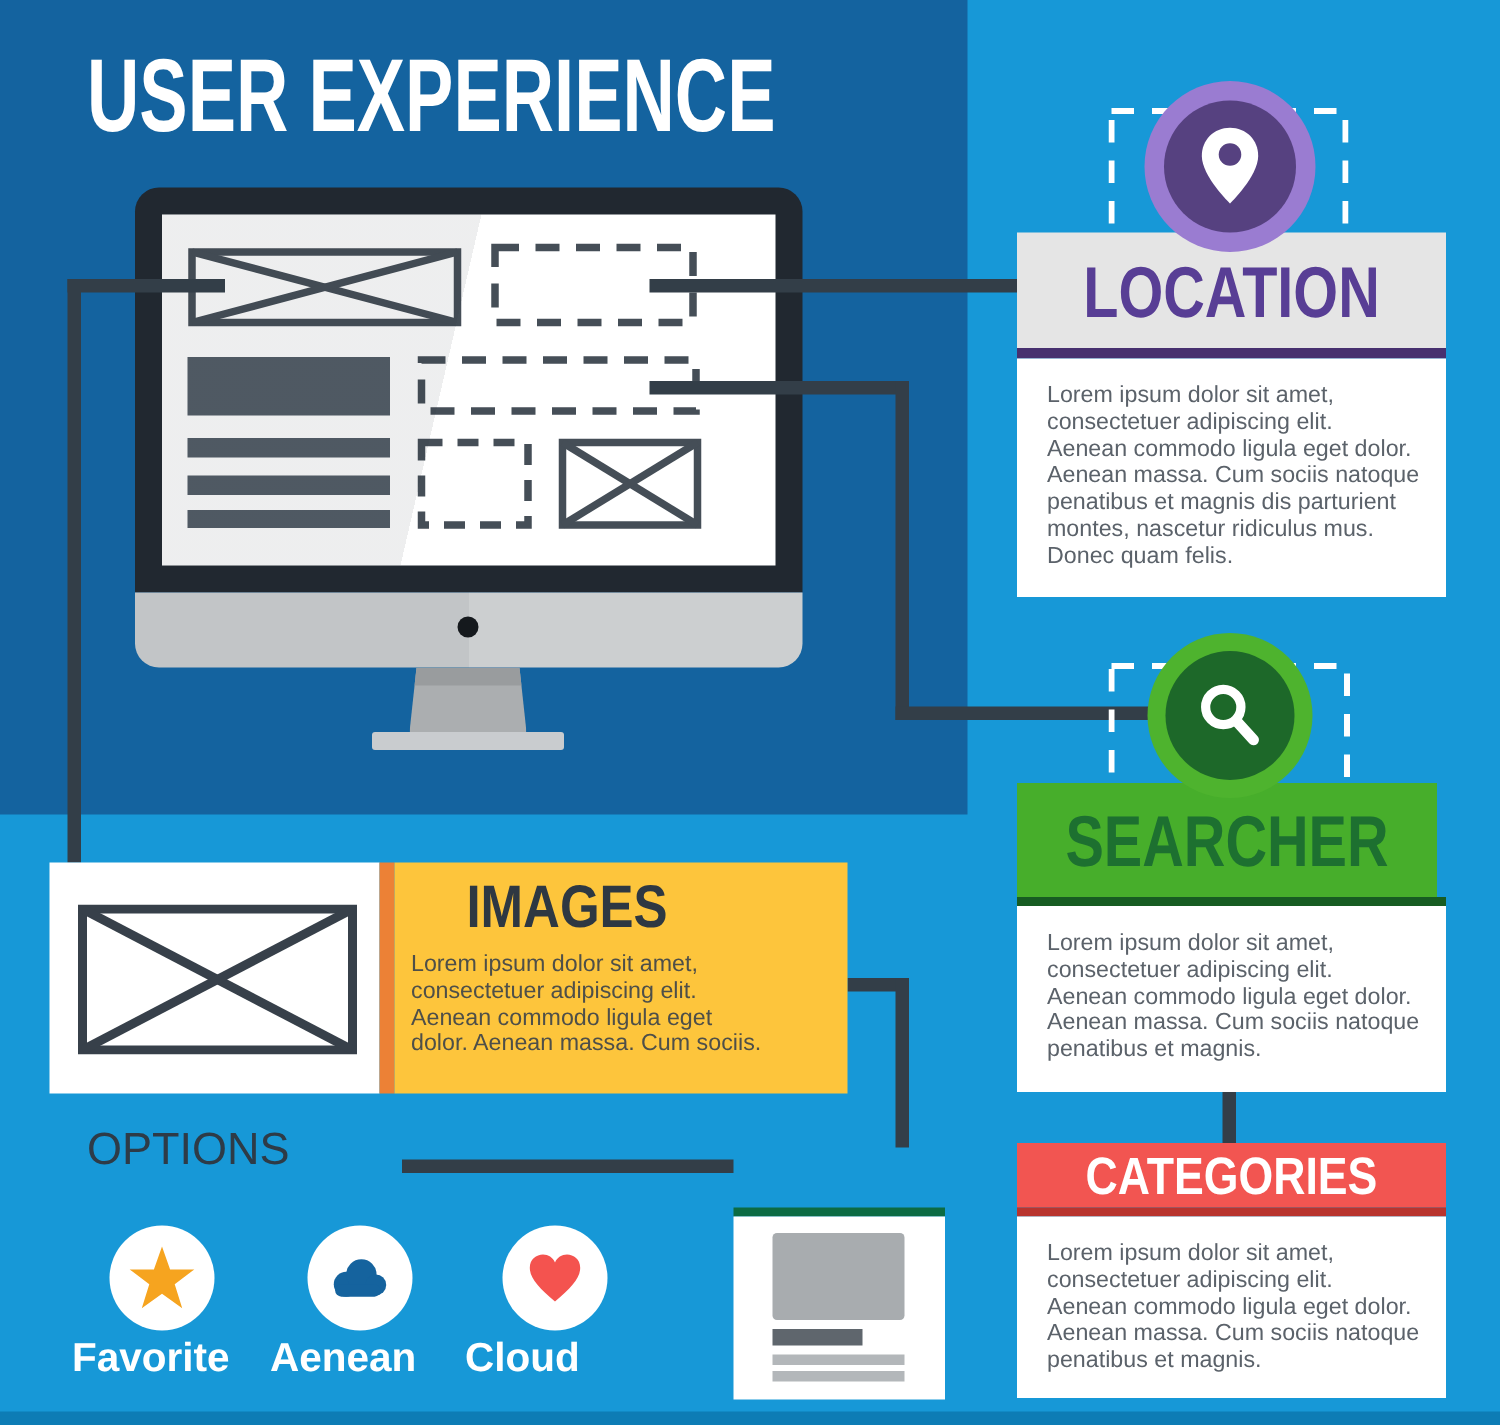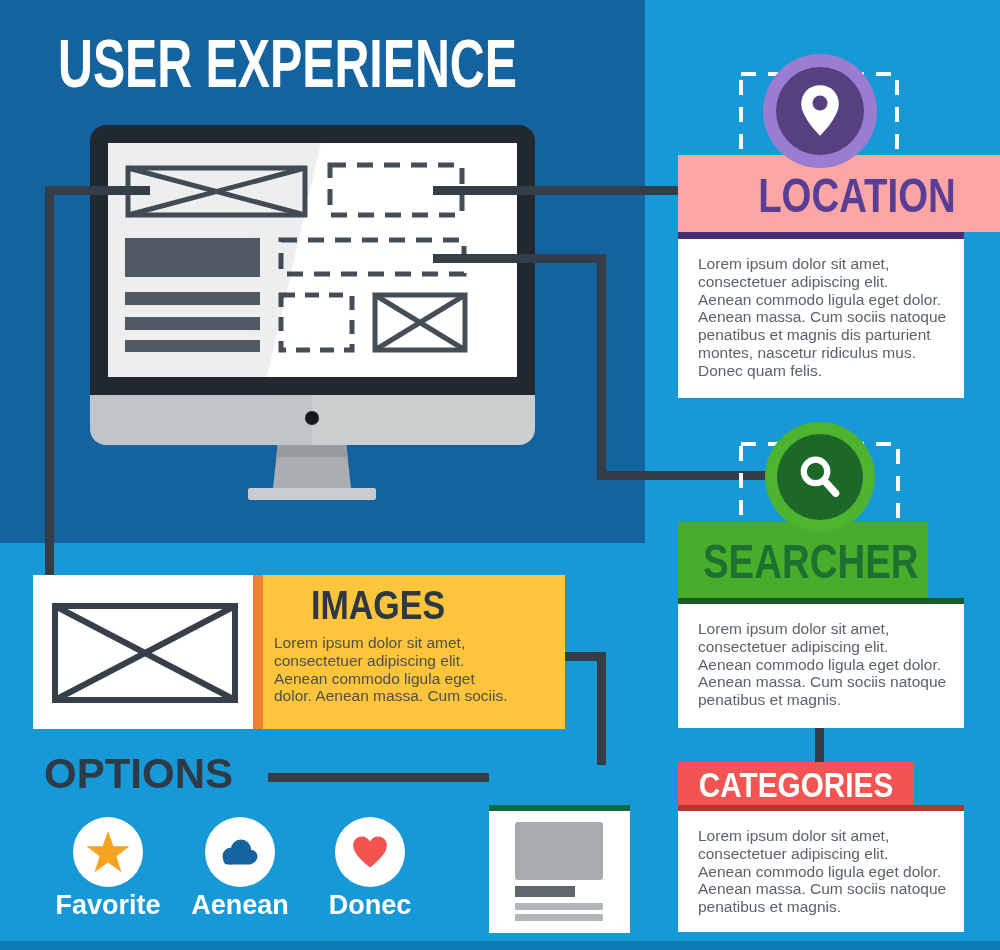--- a/index.html
+++ b/index.html
@@ -67,29 +67,29 @@
   .badge{border-radius:50%;z-index:4;}
   #loc-badge{left:763px;top:54px;width:114px;height:114px;background:#9a7cd1;}
   #loc-badge .inner{position:absolute;left:13px;top:13px;width:88px;height:88px;border-radius:50%;background:#564180;}
   #sea-badge{left:765px;top:422px;width:110px;height:110px;background:#4eb32e;}
   #sea-badge .inner{position:absolute;left:12px;top:12px;width:86px;height:86px;border-radius:50%;background:#1d6829;}
   .badge svg{position:absolute;left:50%;top:50%;transform:translate(-50%,-50%);}
 
   
   .card-hdr{z-index:3;text-align:center;}
   .card-hdr .t{display:block;font-weight:bold;transform:scaleX(.8);transform-origin:center;white-space:nowrap;}
-  #loc-hdr{left:678px;top:155px;width:286px;height:77px;background:#fca5a5;padding-left:36px;}
+  #loc-hdr{left:678px;top:155px;width:286px;height:77px;background:#e5e5e5;}
   #loc-hdr .t{font-size:48px;line-height:81px;color:#583e95;}
   #loc-strip{left:678px;top:232px;width:286px;height:7px;background:#47306f;z-index:3;}
   #loc-body{left:678px;top:239px;width:286px;height:159px;}
-  #sea-hdr{left:678px;top:522px;width:250px;height:76px;background:#47ae2b;}
+  #sea-hdr{left:678px;top:522px;width:280px;height:76px;background:#47ae2b;}
   #sea-hdr .t{font-size:48px;line-height:80px;color:#1d7030;}
   #sea-strip{left:678px;top:598px;width:286px;height:6px;background:#175c22;z-index:3;}
   #sea-body{left:678px;top:604px;width:286px;height:124px;}
-  #cat-hdr{left:678px;top:762px;width:236px;height:43px;background:#f25551;}
+  #cat-hdr{left:678px;top:762px;width:286px;height:43px;background:#f25551;}
   #cat-hdr .t{font-size:35px;line-height:45px;color:#ffffff;transform:scaleX(.85);}
   #cat-strip{left:678px;top:805px;width:286px;height:6px;background:#b8342e;z-index:3;}
   #cat-body{left:678px;top:811px;width:286px;height:121px;}
   .card-body{background:#ffffff;z-index:3;}
   .card-body p{margin:0;padding:16px 14px 0 20px;font-size:15.5px;line-height:1.15;
     color:#5b626a;white-space:pre-line;}
 
   
   #img-white{left:33px;top:575px;width:220px;height:154px;background:#ffffff;z-index:3;}
   #img-xbox{left:52px;top:603px;z-index:3;}
@@ -104,27 +104,27 @@
   #con-hdr{left:489px;top:763px;width:141px;height:42px;background:#40d295;}
   #con-hdr .t{font-size:27px;line-height:44px;color:#124f35;transform:scaleX(.85);}
   #con-strip{left:489px;top:805px;width:141px;height:6px;background:#0c6b43;z-index:3;}
   #con-body{left:489px;top:811px;width:141px;height:122px;background:#ffffff;z-index:3;}
   #con-img{left:515px;top:822px;width:88px;height:58px;background:#a8acaf;border-radius:3px;z-index:4;}
   #con-dark-bar{left:515px;top:886px;width:60px;height:11px;background:#5f666d;z-index:4;}
   #con-lt-bar1{left:515px;top:903px;width:88px;height:7px;background:#b3b7ba;z-index:4;}
   #con-lt-bar2{left:515px;top:914px;width:88px;height:7px;background:#b3b7ba;z-index:4;}
 
   
-  #opt-heading{left:44px;top:750px;z-index:3;font-size:42px;font-weight:bold;color:#2e3b47;white-space:nowrap;}
+  #opt-heading{left:58px;top:750px;z-index:3;font-size:30px;font-weight:normal;color:#2e3b47;white-space:nowrap;}
   .opt-circle{width:70px;height:70px;border-radius:50%;background:#ffffff;z-index:3;}
   .opt-circle svg{position:absolute;left:50%;top:50%;transform:translate(-50%,-50%);}
   #opt-c1{left:73px;top:817px;}
   #opt-c2{left:205px;top:817px;}
   #opt-c3{left:335px;top:817px;}
-  .opt-label{top:890px;width:120px;text-align:center;z-index:3;
+  .opt-label{top:890px;width:120px;z-index:3;
     font-size:27px;font-weight:bold;color:#ffffff;}
   #opt-l1{left:48px;} #opt-l2{left:180px;} #opt-l3{left:310px;}
 </style>
 </head>
 <body>
 
 <div class="canvas">
 
   <div class="abs" id="panel"></div>
   <div class="abs" id="footer-strip"></div>
@@ -269,15 +269,15 @@
       <rect x="14" y="44" width="66" height="18" rx="9" fill="#15639e"></rect>
     </svg>
   </div>
   <div class="abs opt-circle" id="opt-c3">
     <svg width="40" height="36" viewBox="0 0 100 90">
       <path d="M50 84 C24 62 8 46 8 28 C8 14 19 6 30 6 C39 6 46 11 50 19 C54 11 61 6 70 6 C81 6 92 14 92 28 C92 46 76 62 50 84 Z" fill="#f4534f"></path>
     </svg>
   </div>
   <div class="abs opt-label" id="opt-l1">Favorite</div>
   <div class="abs opt-label" id="opt-l2">Aenean</div>
-  <div class="abs opt-label" id="opt-l3">Donec</div>
+  <div class="abs opt-label" id="opt-l3">Cloud</div>
 
 </div>
 
 </body></html>

